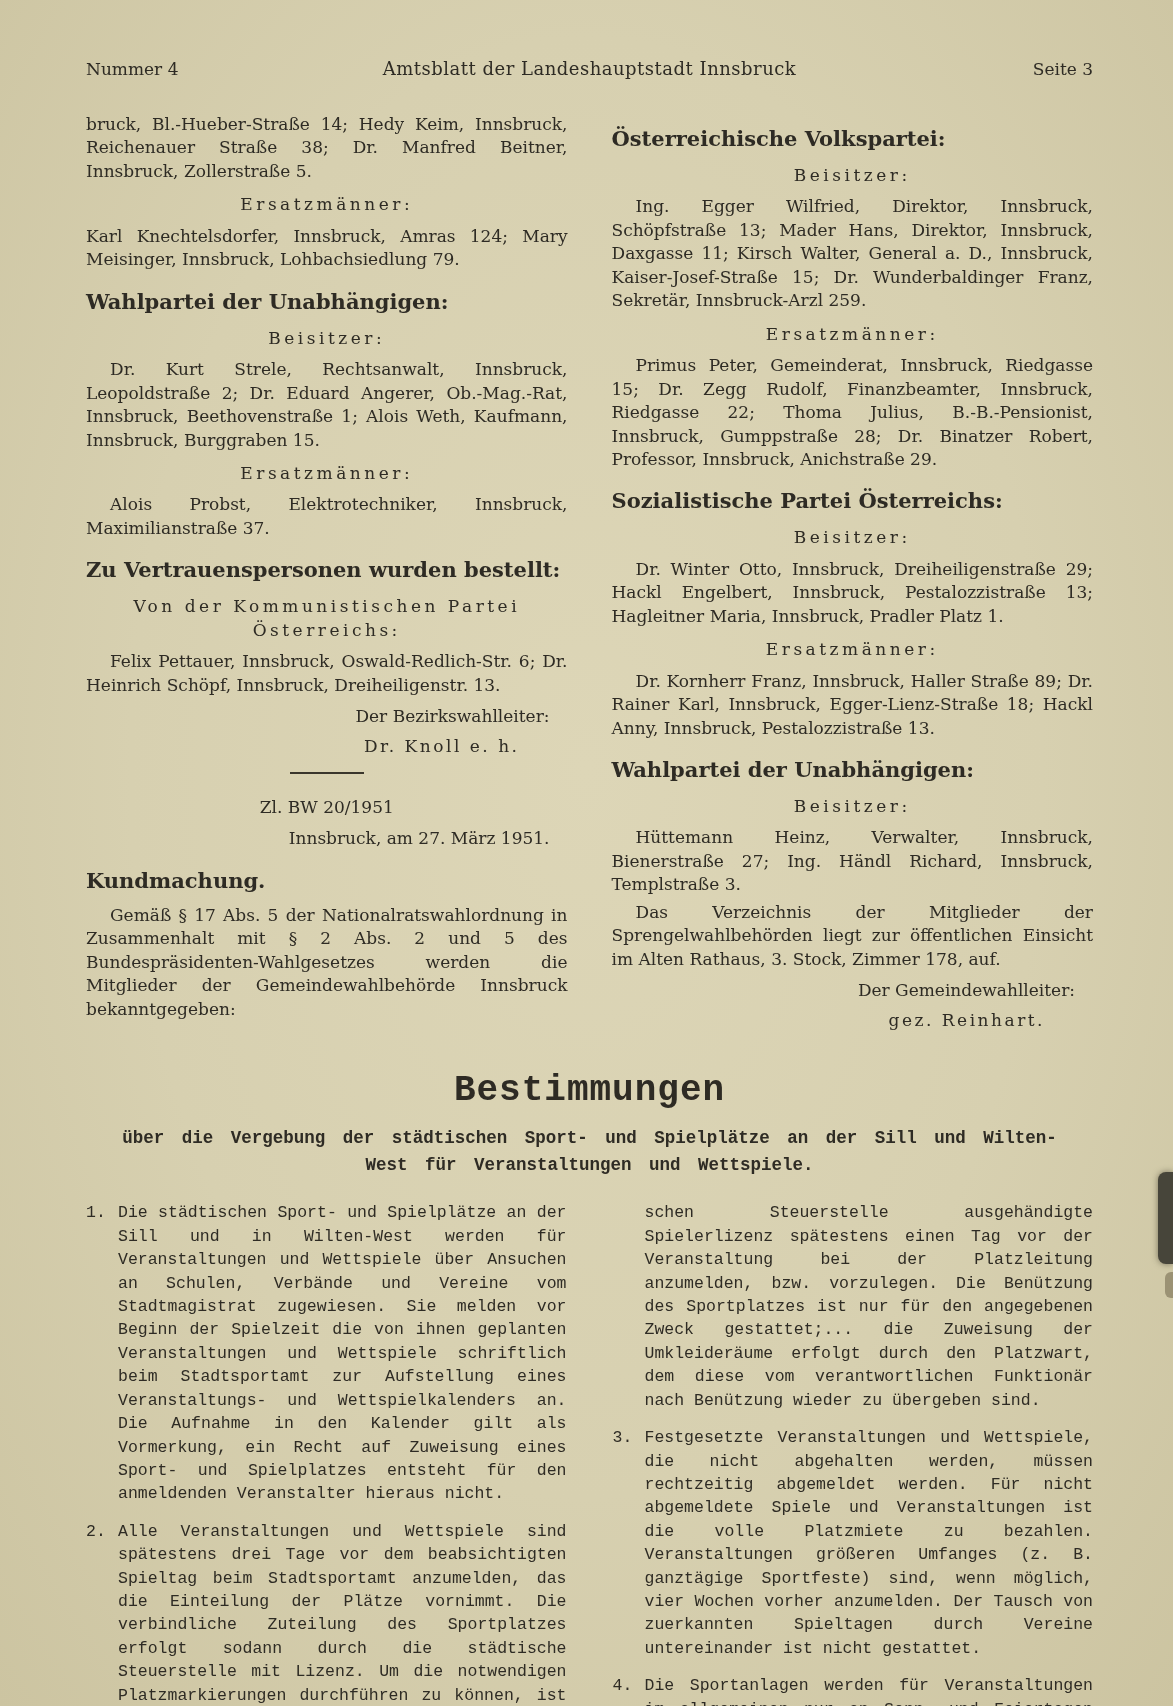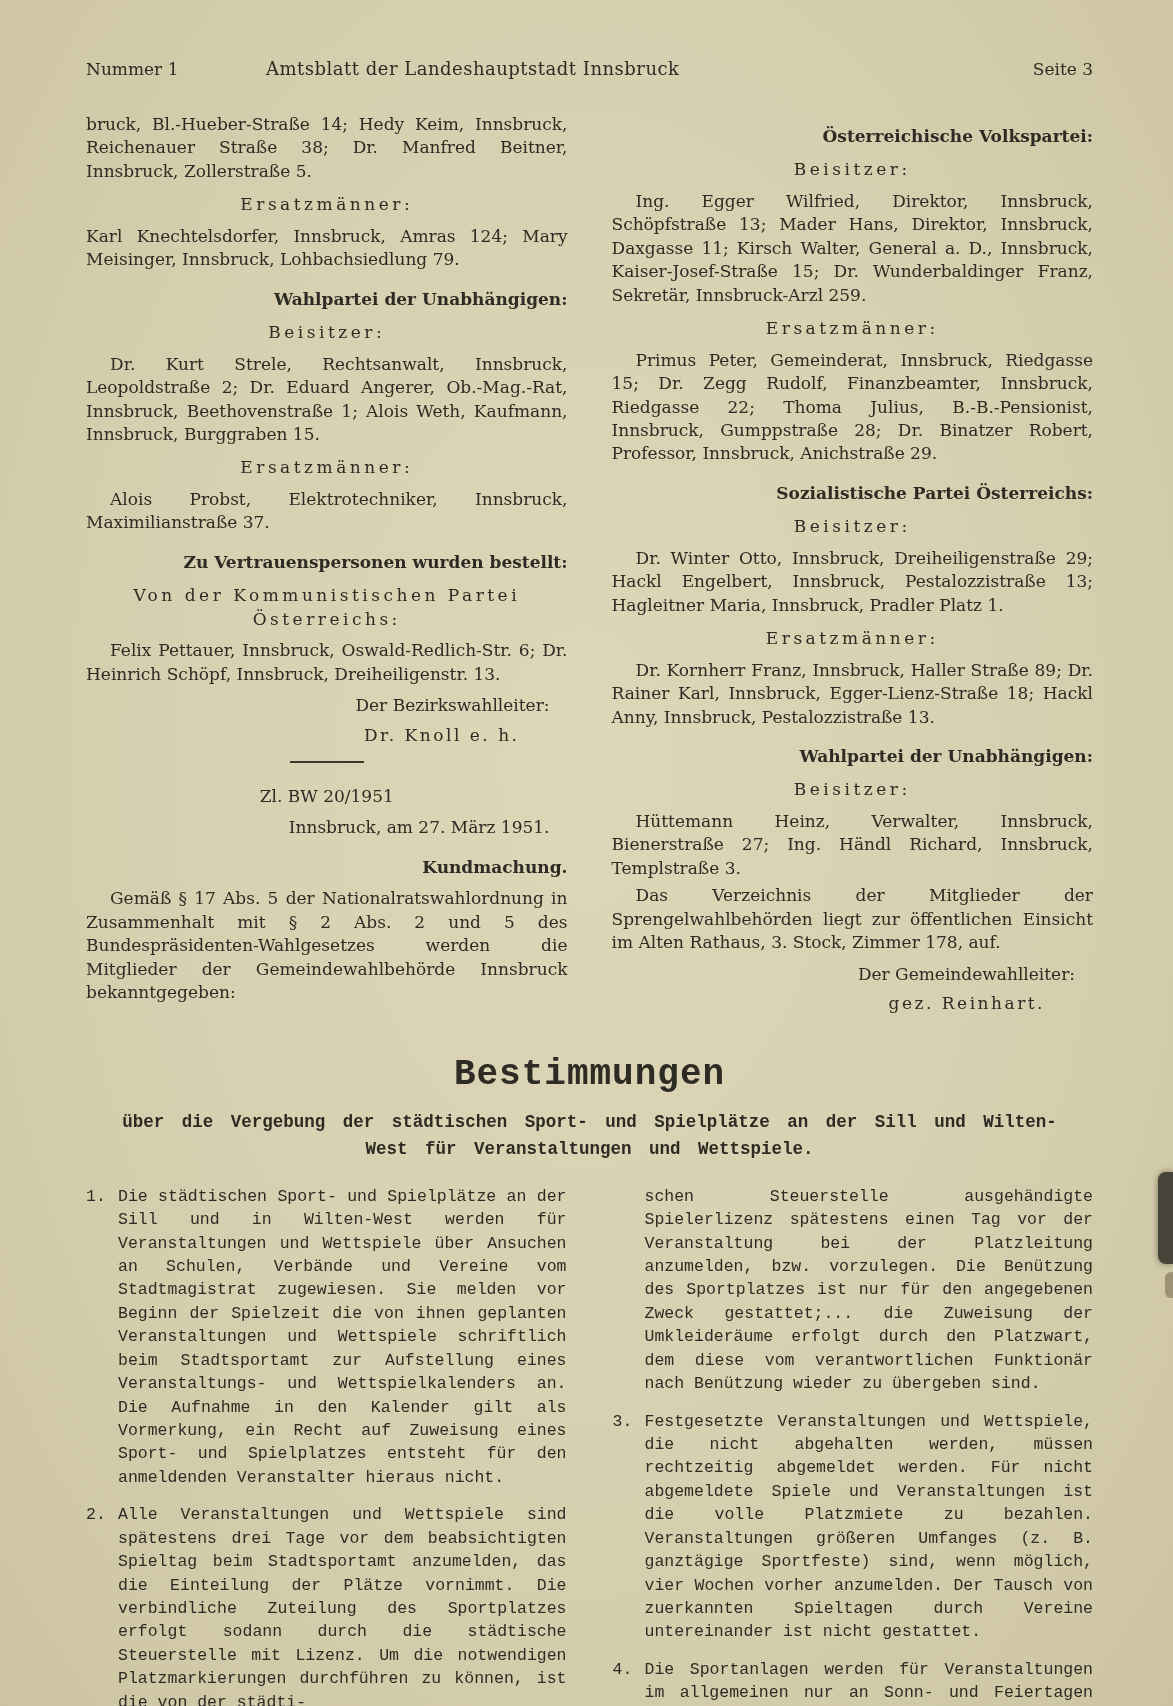--- a/index.html
+++ b/index.html
@@ -21,31 +21,31 @@
   }
   
   .masthead {
     display: flex;
     align-items: baseline;
     justify-content: space-between;
     font-size: 17px;
     margin-bottom: 30px;
   }
   .masthead .issue { width: 180px; }
-  .masthead .title { flex: 1; text-align: left; font-size: 18px; letter-spacing: 0.5px; }
+  .masthead .title { flex: 1; text-align: center; font-size: 18px; letter-spacing: 0.5px; }
   .masthead .pageno { width: 180px; text-align: right; }
 
   
   .cols { display: flex; gap: 44px; }
   .col { flex: 1; min-width: 0; font-size: 17px; line-height: 1.38; }
 
   .blk { margin: 4px 0; }
   .p       { text-align: justify; text-indent: 24px; }
   .p-noind { text-align: justify; text-indent: 0; }
-  .h       { text-align: right; font-weight: bold; font-size: 17px; margin: 16px 0 8px 0; }
+  .h       { text-align: left; font-weight: bold; font-size: 21px; margin: 16px 0 8px 0; }
   .sp      { text-align: center; letter-spacing: 3.5px; margin: 10px 0 8px 0; }
   .right   { text-align: right; padding-right: 18px; margin-top: 8px; }
   .right-sp{ text-align: right; letter-spacing: 2.5px; padding-right: 48px; margin: 6px 0 4px 0; }
   .left    { text-align: center; margin-top: 22px; }
   .rule    { width: 74px; height: 2px; background: #3a362c; margin: 14px auto 10px auto; }
 
   
   .section { margin-top: 34px; font-family: Liberation Mono, monospace; }
   .sec-title {
     text-align: center;
@@ -100,21 +100,21 @@
     border-radius: 6px 0 0 6px;
     opacity: .7;
   }
 </style>
 </head>
 <body>
 
 <div class="sheet">
 
   <div class="masthead">
-    <span class="issue">Nummer 1</span>
+    <span class="issue">Nummer 4</span>
     <span class="title">Amtsblatt der Landeshauptstadt Innsbruck</span>
     <span class="pageno">Seite 3</span>
   </div>
 
   <div class="cols">
     <div class="col">
         <div class="blk p-noind"><span>bruck, Bl.-Hueber-Straße 14; Hedy Keim, Innsbruck, Reichenauer Straße 38; Dr. Manfred Beitner, Innsbruck, Zollerstraße 5.</span></div>
         <div class="blk sp"><span>Ersatzmänner:</span></div>
         <div class="blk p-noind"><span>Karl Knechtelsdorfer, Innsbruck, Amras 124; Mary Meisinger, Innsbruck, Lohbachsiedlung 79.</span></div>
         <div class="blk h"><span>Wahlpartei der Unabhängigen:</span></div>

